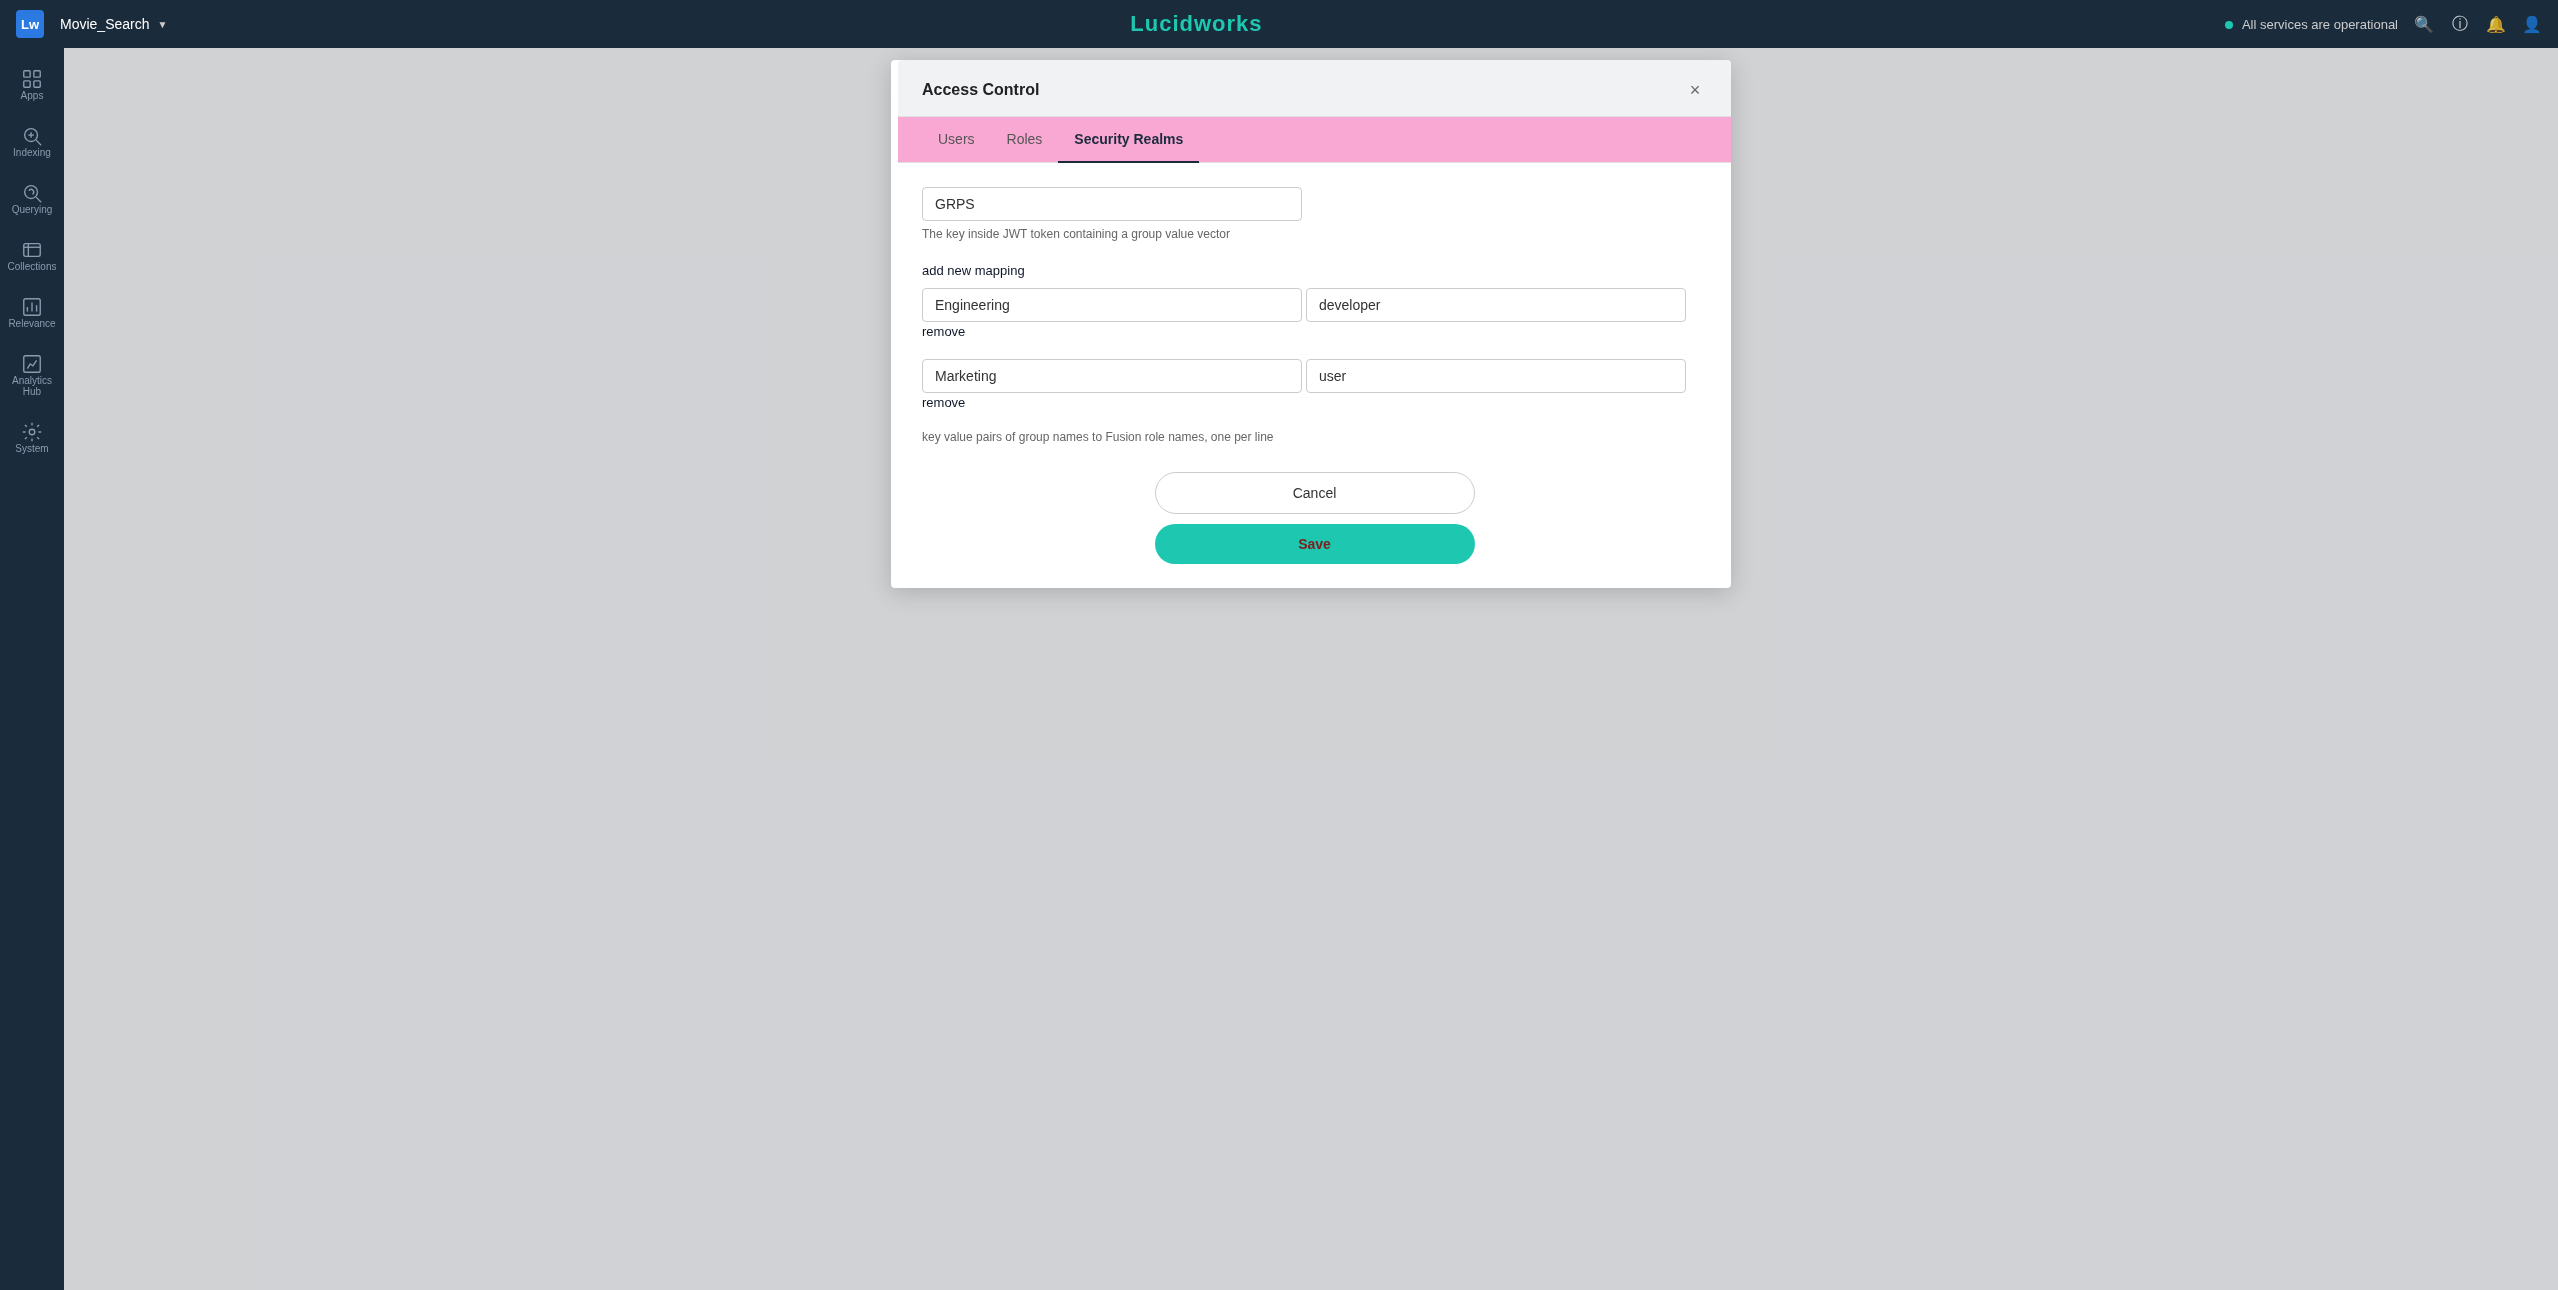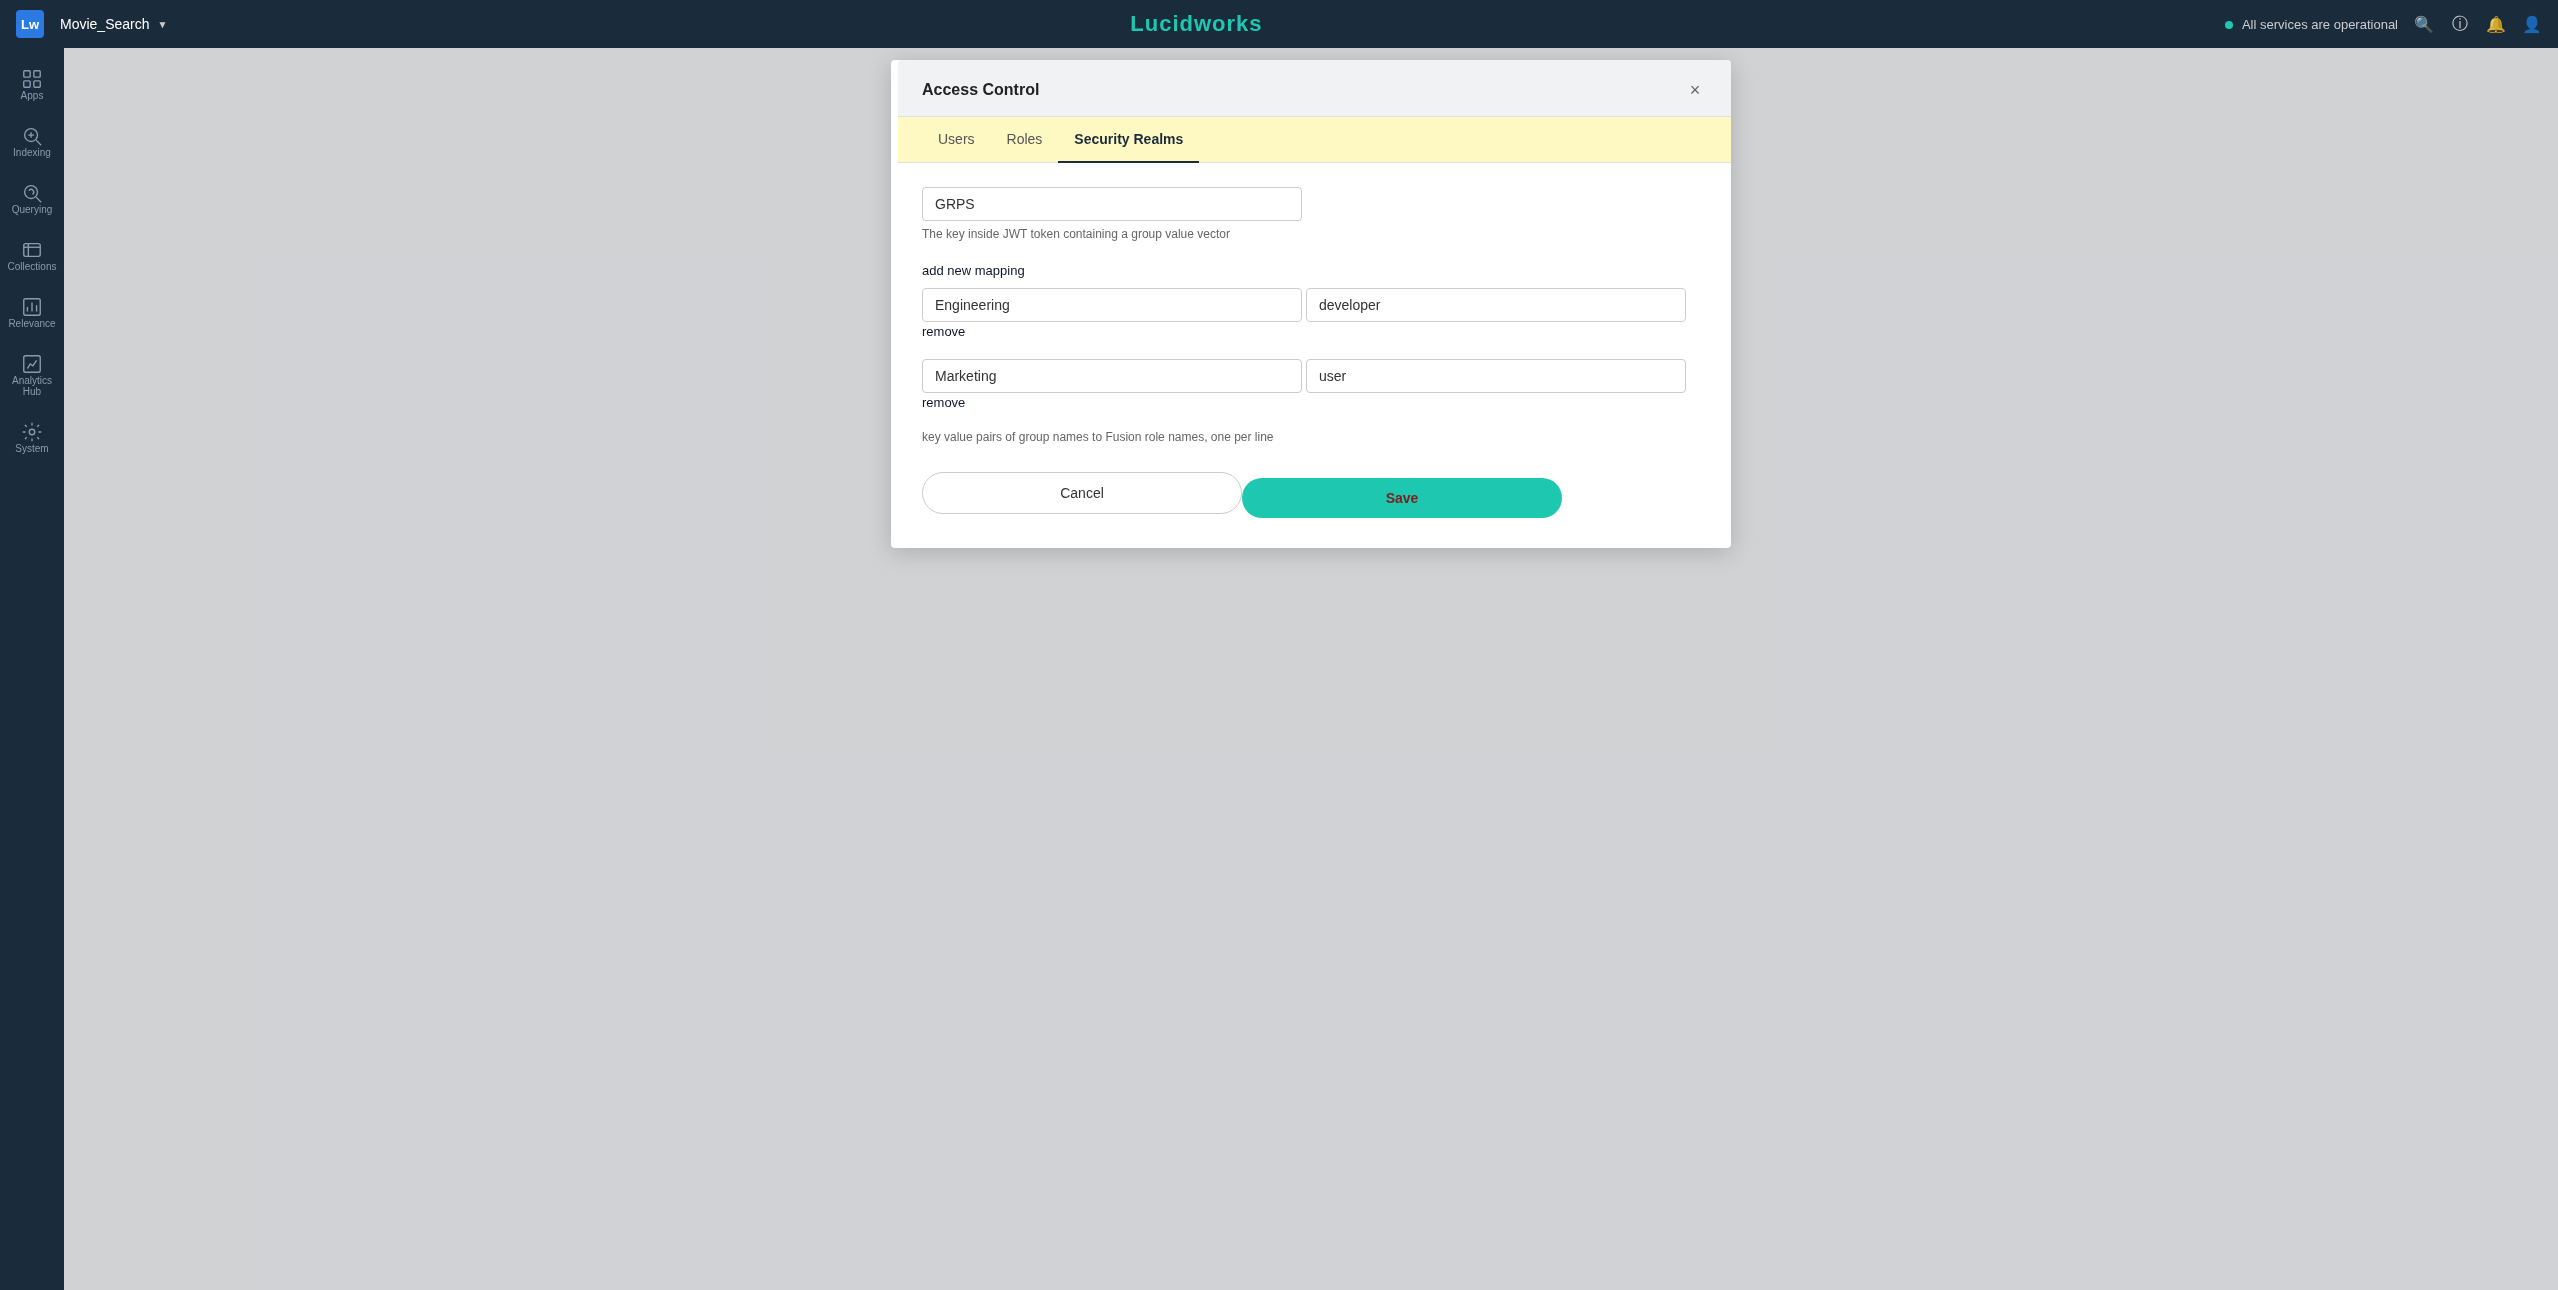--- a/index.html
+++ b/index.html
@@ -108,21 +108,21 @@
     .modal-close {
       cursor: pointer; color: #666; font-size: 18px;
       width: 24px; height: 24px; display: flex; align-items: center; justify-content: center;
     }
 
     
     .modal-tabs {
       display: flex; gap: 0;
       padding: 0 24px;
       border-bottom: 1px solid #e0e0e0;
-      background: #fef9c3;
+      background: #f9a8d4;
     }
     .tab {
       padding: 14px 16px;
       font-size: 14px;
       color: #555;
       cursor: pointer;
       border-bottom: 2px solid transparent;
       margin-bottom: -1px;
     }
     .tab.active {
@@ -202,21 +202,21 @@
       color: #7f1d1d;
       font-size: 14px;
       font-weight: 600;
       cursor: pointer;
       display: block;
       text-align: center;
     }
 
     .buttons-row {
       margin-top: 28px;
-      display: flex; flex-direction: row; align-items: center;
+      display: flex; flex-direction: column; align-items: center;
     }
 
     
     .modal::-webkit-scrollbar { width: 8px; }
     .modal::-webkit-scrollbar-track { background: #f1f1f1; }
     .modal::-webkit-scrollbar-thumb { background: #ccc; border-radius: 4px; }
 
     .dropdown-arrow { font-size: 10px; color: #ccc; }
   </style>
 </head>

